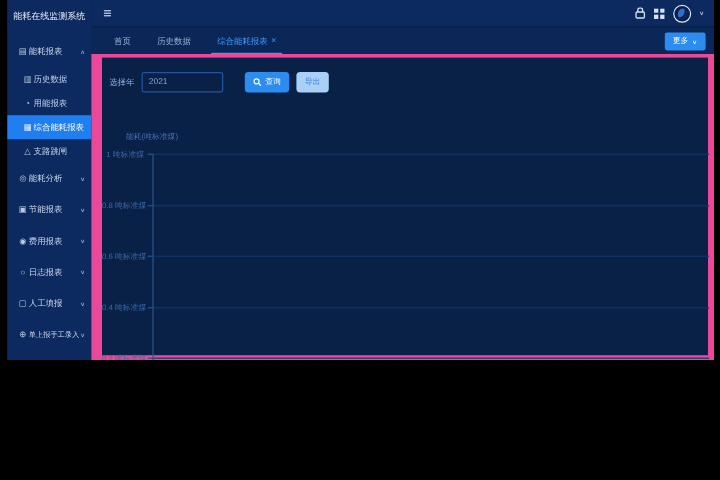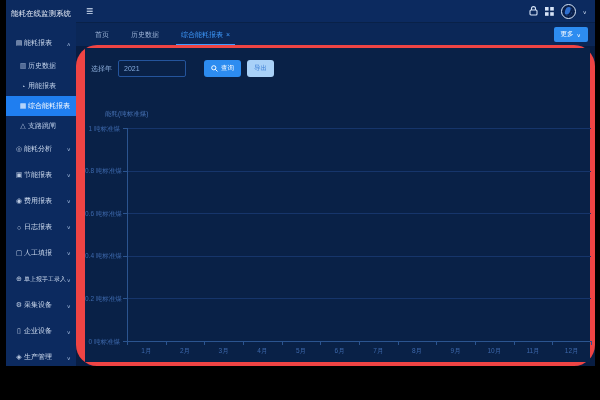--- a/index.html
+++ b/index.html
@@ -1,18 +1,18 @@
 <!DOCTYPE html>
 <html><head>
 <meta charset="utf-8">
 <style>
   html,body{margin:0;padding:0;}
   body{width:600px;height:400px;background:#000;overflow:hidden;
        font-family:"Liberation Sans",sans-serif;position:relative;}
-  .app{position:absolute;left:6px;top:0;width:589px;height:366px;background:#081d42;overflow:hidden;}
+  .app{position:absolute;left:6px;top:0;width:589px;height:300px;background:#081d42;overflow:hidden;}
 
   
   .sidebar{position:absolute;left:0;top:0;width:70px;height:100%;background:#0c2a5f;z-index:3;}
   .logo{height:28px;line-height:28px;text-align:center;color:#e8eef9;font-size:7.5px;
         white-space:nowrap;overflow:hidden;}
   .menu{position:absolute;top:30px;left:0;right:0;}
   .mi{position:relative;display:flex;align-items:center;color:#cfdcf0;cursor:pointer;
       padding-left:8px;white-space:nowrap;}
   .mi.l1{height:26px;}
   .mi.l2{height:20px;padding-left:12px;color:#c2d3ec;}
@@ -40,21 +40,21 @@
   .tab{position:relative;height:100%;display:flex;align-items:center;gap:3px;
        padding:0 11px;font-size:7px;color:#9db4d8;cursor:pointer;}
   .tab.active{color:#3f9bff;}
   .tab.active::after{content:"";position:absolute;left:6px;right:6px;bottom:0;height:2px;background:#3f9bff;}
   .tab .close{font-size:7px;line-height:7px;}
   .more-btn{position:absolute;right:7px;top:4px;height:15px;background:#2d8cf0;color:#fff;
             border:none;border-radius:2px;font-size:6.5px;padding:0 7px;cursor:pointer;
             display:flex;align-items:center;gap:3px;font-family:inherit;}
 
   
-  .content{position:absolute;left:0;top:45px;right:0;bottom:0;background:#ef4444;border-radius:21px;}
+  .content{position:absolute;left:0;top:45px;right:0;bottom:0;background:#ec4899;}
   .card{position:absolute;left:9px;top:3px;right:5px;bottom:4px;background:#092147;}
   .query-row{position:absolute;left:6px;top:12px;display:flex;align-items:center;gap:6px;}
   .q-label{font-size:7px;color:#8fb0dc;}
   .q-input{width:56px;height:15px;background:transparent;border:1px solid #24549c;border-radius:2px;
            color:#85abdd;font-size:7px;padding:0 5px;font-family:inherit;outline:none;}
   .btn{height:17px;border:none;border-radius:3px;font-size:6.5px;padding:0 7px;cursor:pointer;
        display:flex;align-items:center;gap:3px;font-family:inherit;}
   .btn.primary{background:#2d8cf0;color:#fff;margin-left:12px;}
   .btn.light{background:#a9d1f8;color:#3d7fd6;}
 

